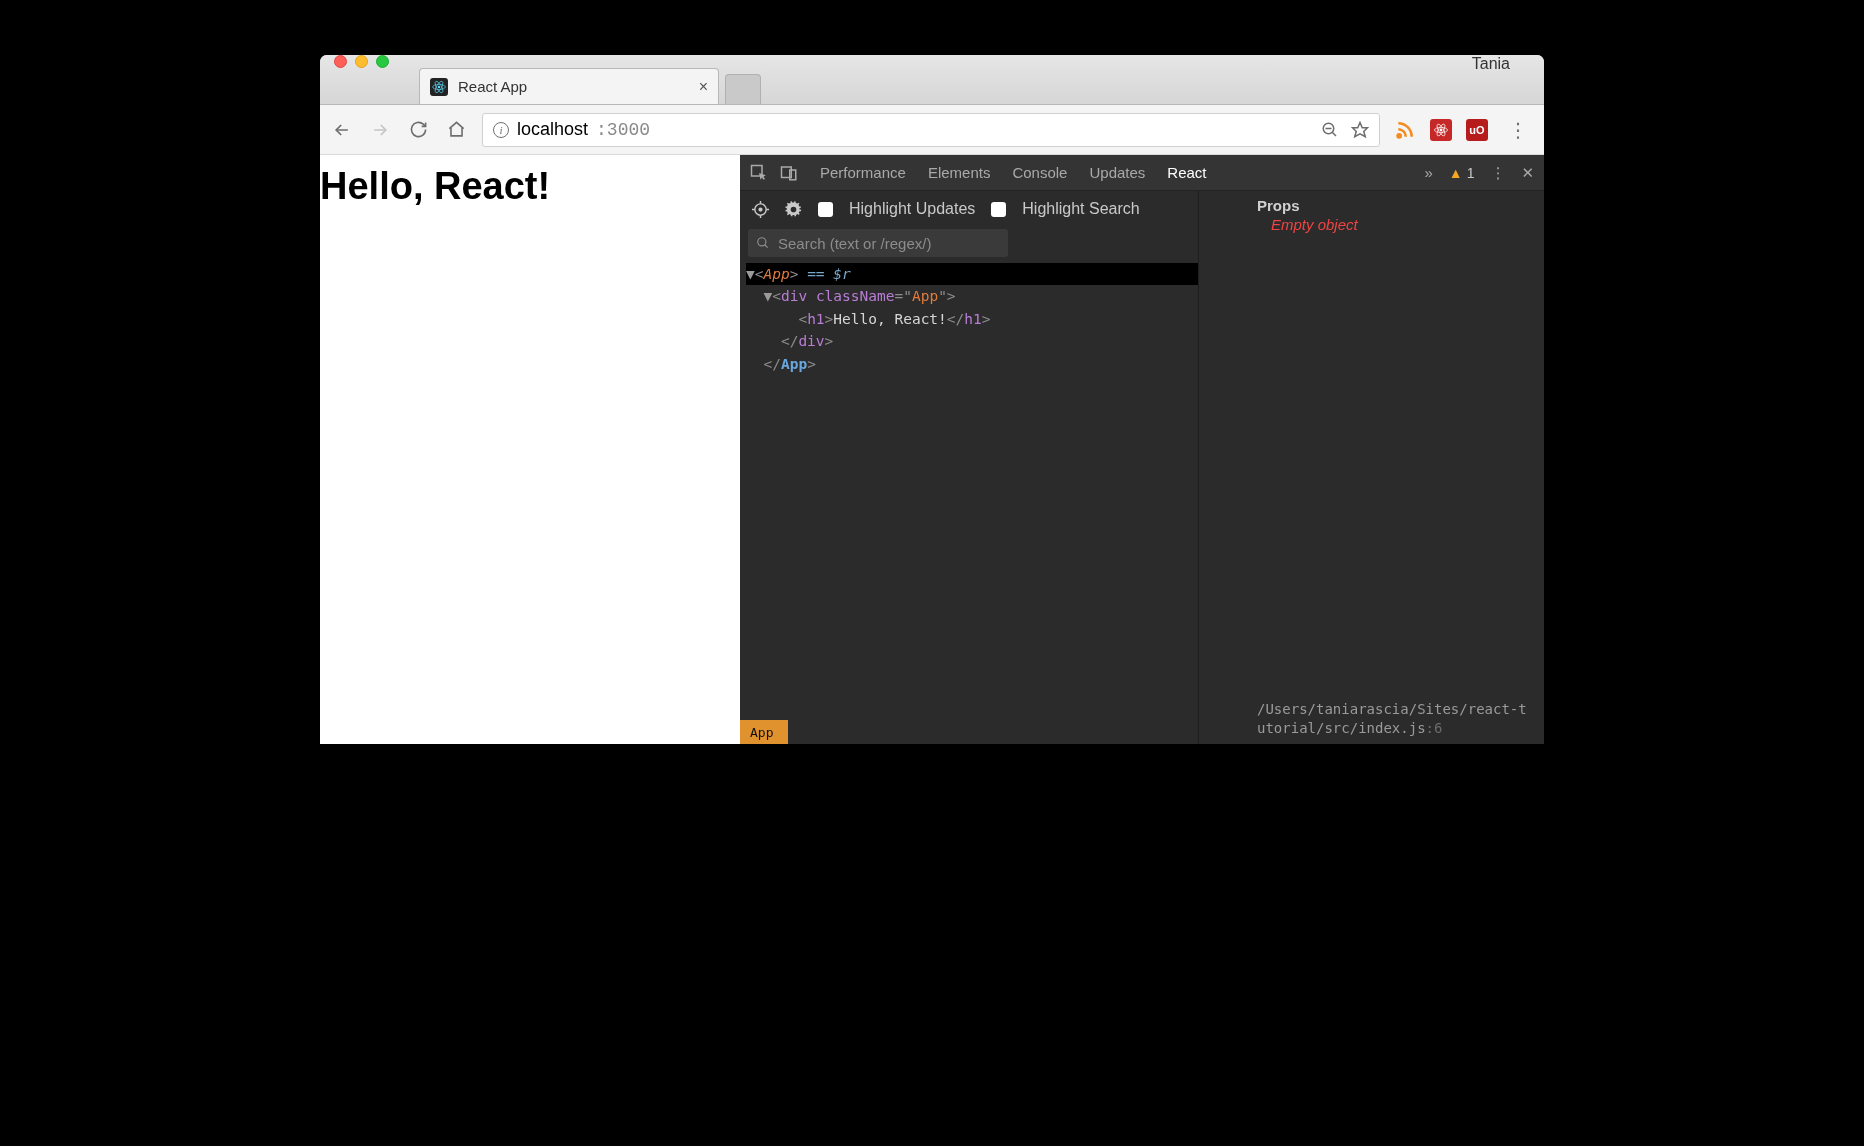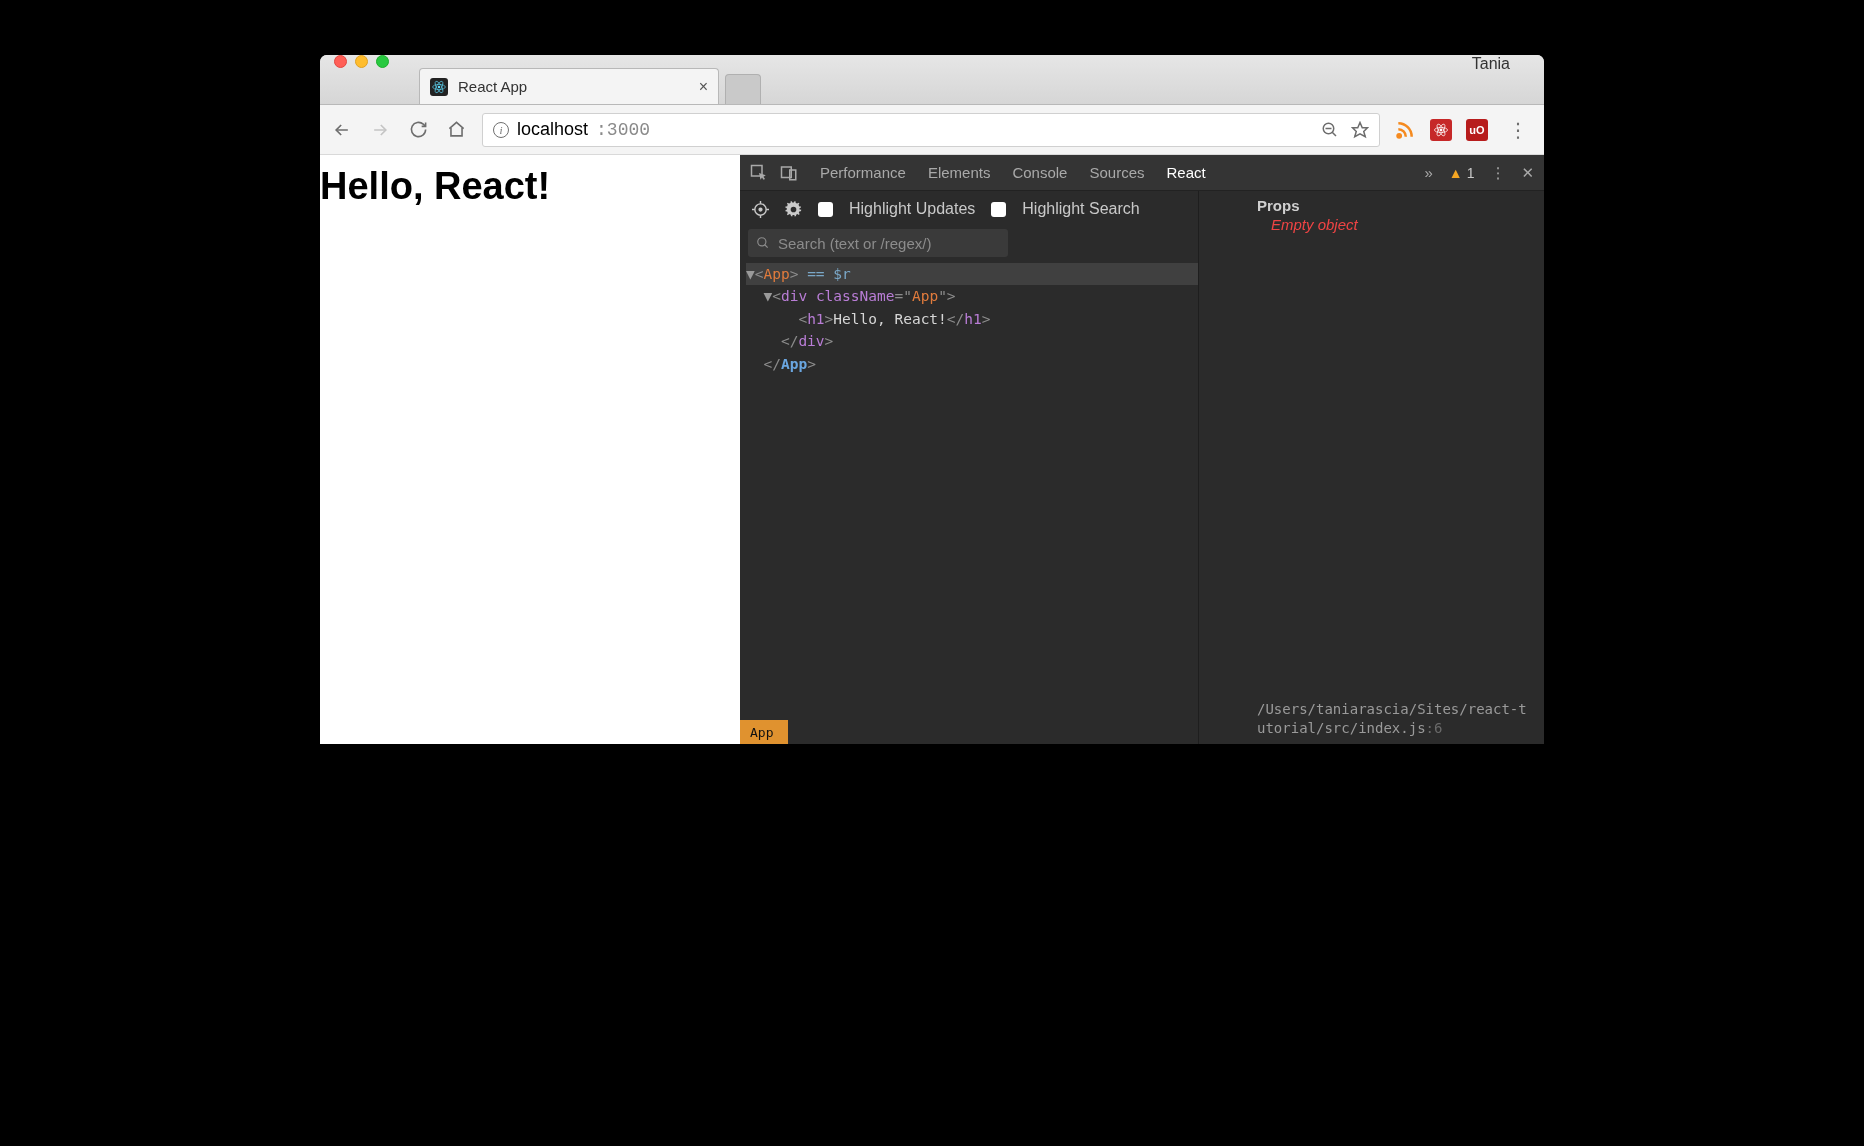--- a/index.html
+++ b/index.html
@@ -110,21 +110,21 @@
   .chk{width:15px;height:15px;background:#fff;border-radius:3px;display:inline-block;}
   .searchbox{
     margin:2px 8px 6px 8px;height:28px;background:#3a3a3a;border-radius:3px;
     display:flex;align-items:center;padding:0 8px;color:#8c8c8c;font-size:15px;gap:8px;width:260px;
   }
   .tree{
     font-family: Menlo, Consolas, monospace;
     font-size:14.5px;line-height:1.55;padding:0 0 0 6px;flex:1;overflow:auto;
   }
   .row{white-space:pre;}
-  .row.sel{background:#404040;}
+  .row.sel{background:#000000;font-style:italic;}
   .caret{color:#9a9a9a;}
   .ang{color:#8c8c8c;}
   .comp{color:#e07b3c;}
   .el{color:#b97dd6;}
   .attr{color:#b97dd6;}
   .str{color:#e07b3c;}
   .txt{color:#d6d6d6;}
   .eq{color:#7aa7c7;}
   .end{color:#6aa6e0;font-weight:600;}
   .crumb{
@@ -255,21 +255,21 @@
           <span>
             <svg width="18" height="18" viewBox="0 0 24 24" fill="none" stroke="#a9a9a9" stroke-width="2">
                 <rect x="2" y="4" width="13" height="14"></rect>
                 <rect x="13" y="8" width="8" height="13"></rect>
               </svg>
           </span>
         </div>
         <span class="tabitem">Performance</span>
         <span class="tabitem">Elements</span>
         <span class="tabitem">Console</span>
-        <span class="tabitem">Sources</span>
+        <span class="tabitem">Updates</span>
         <span class="tabitem active">React</span>
         <div class="right">
           <span>»</span>
           <span class="warnbadge">
             <span class="warntri">▲</span>
             <span>1</span>
           </span>
           <span>⋮</span>
           <span>✕</span>
         </div>

